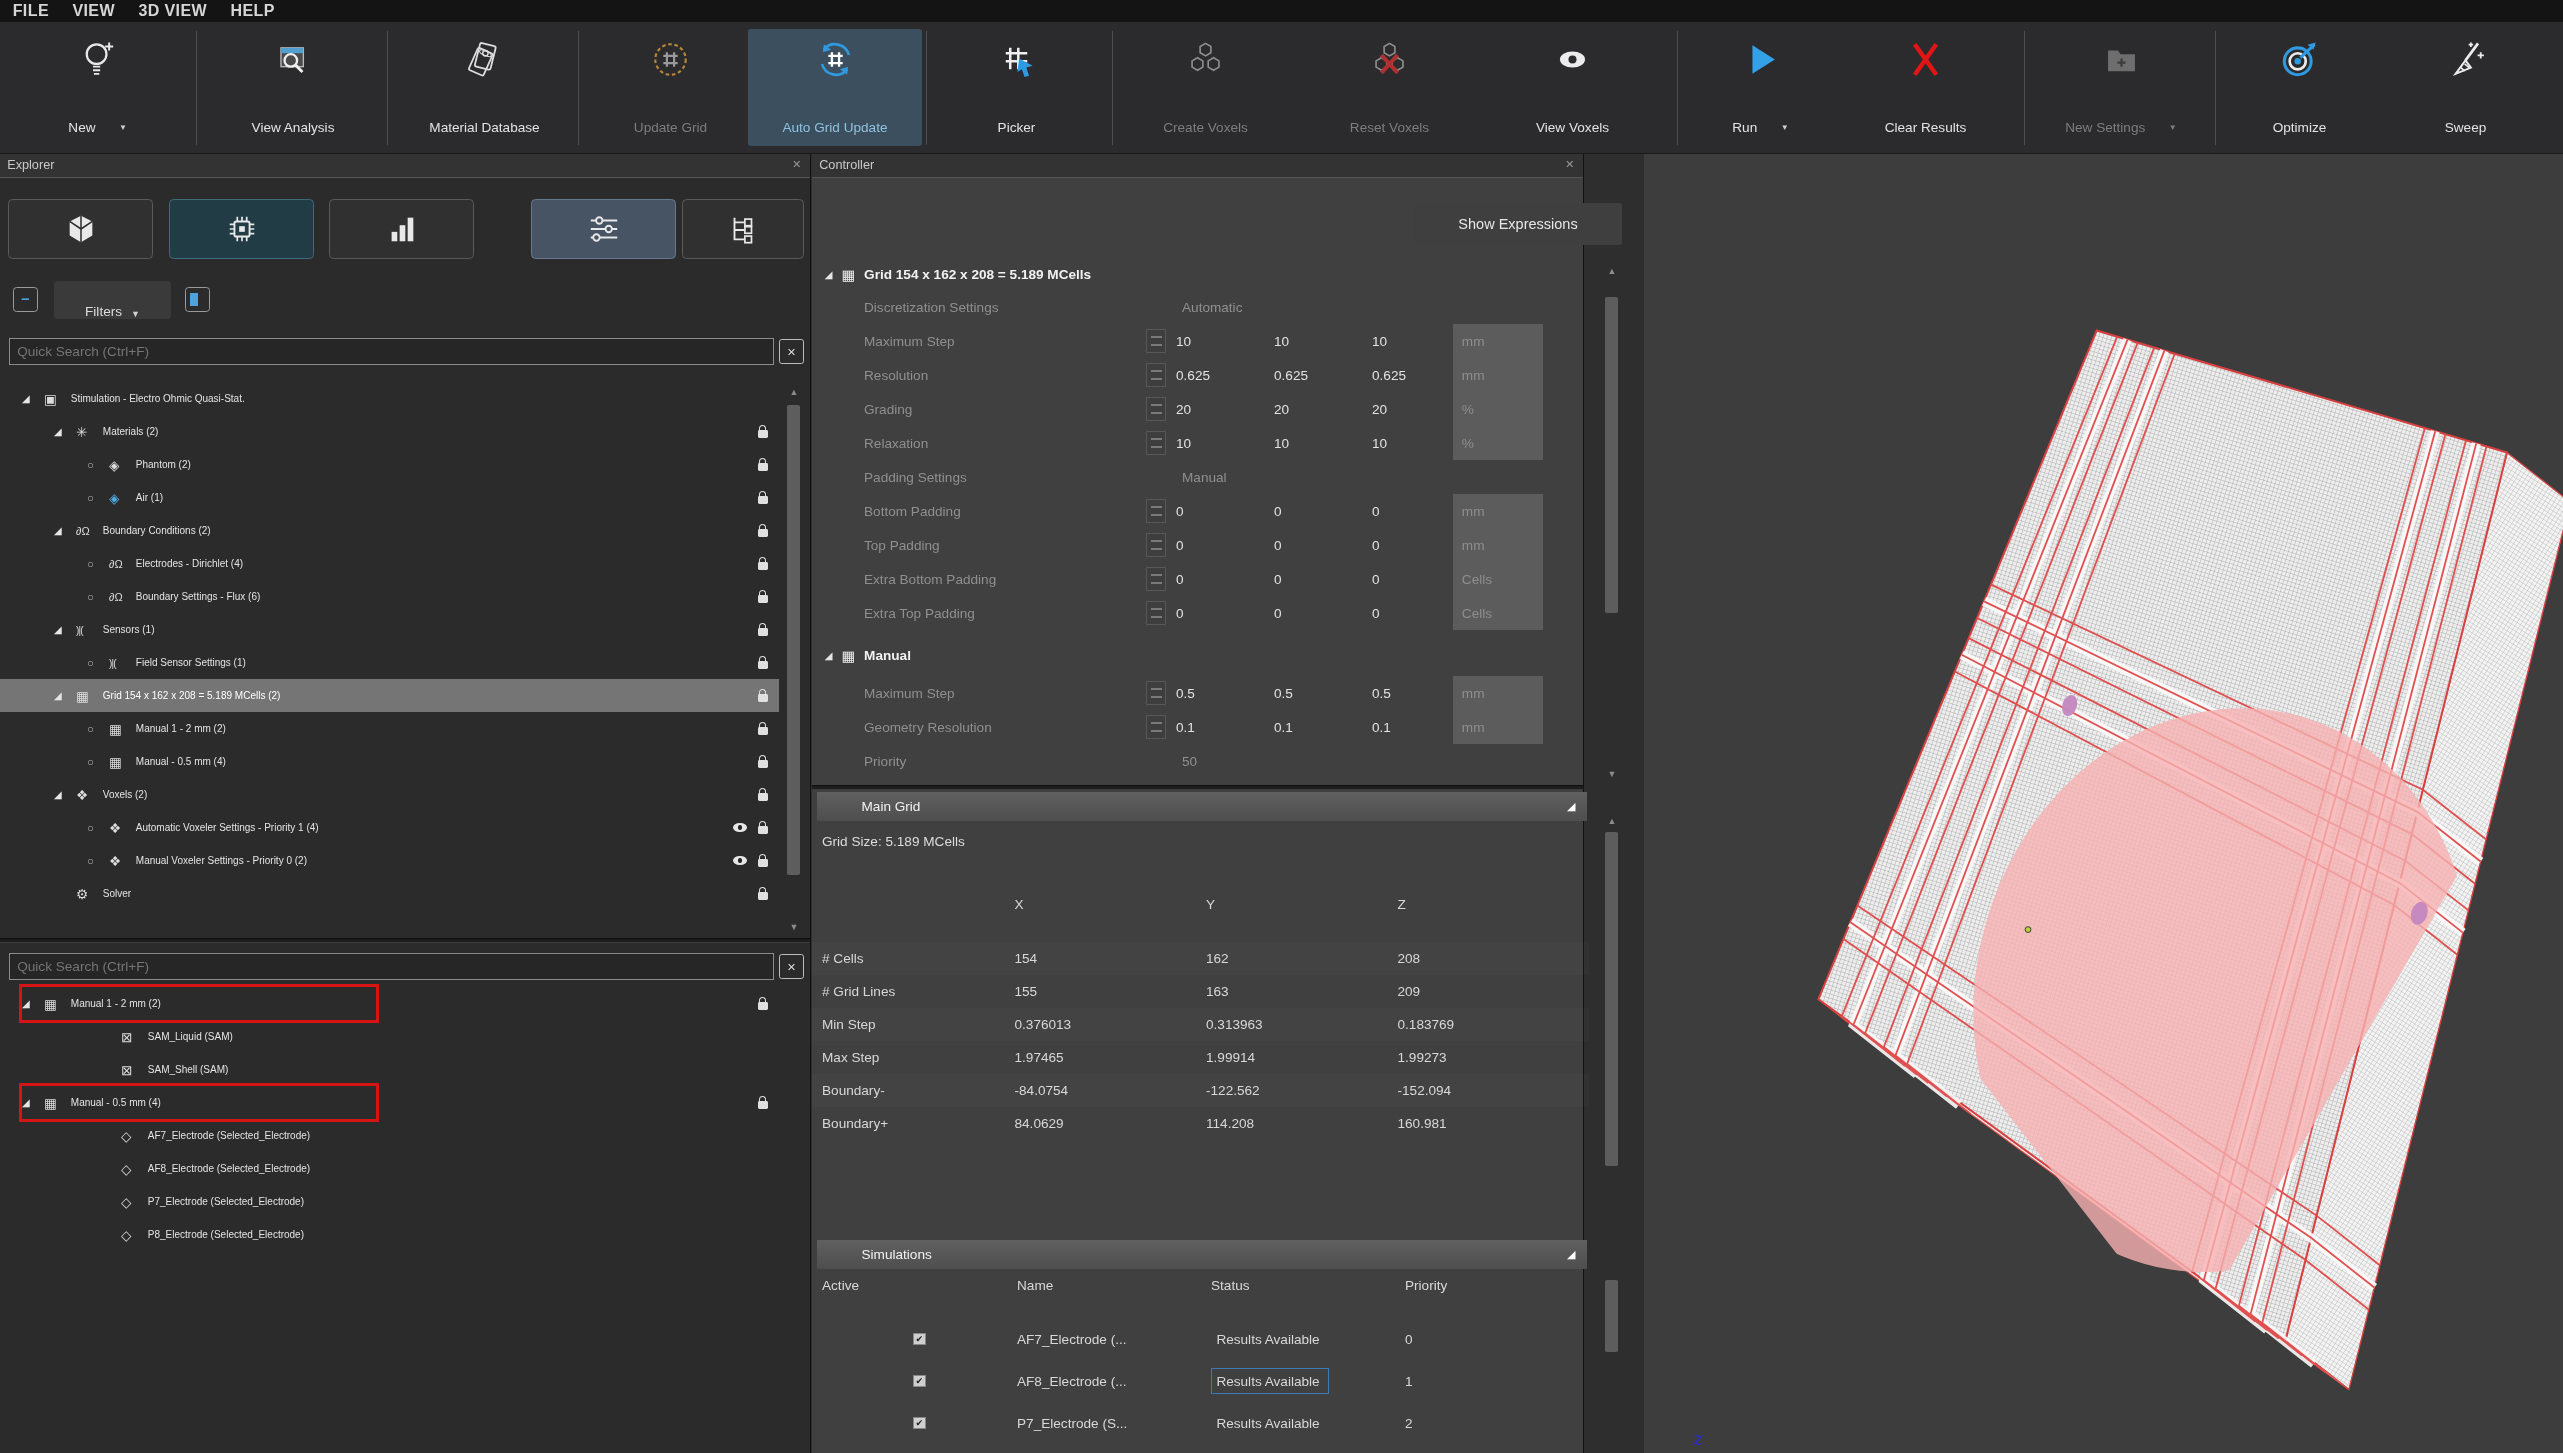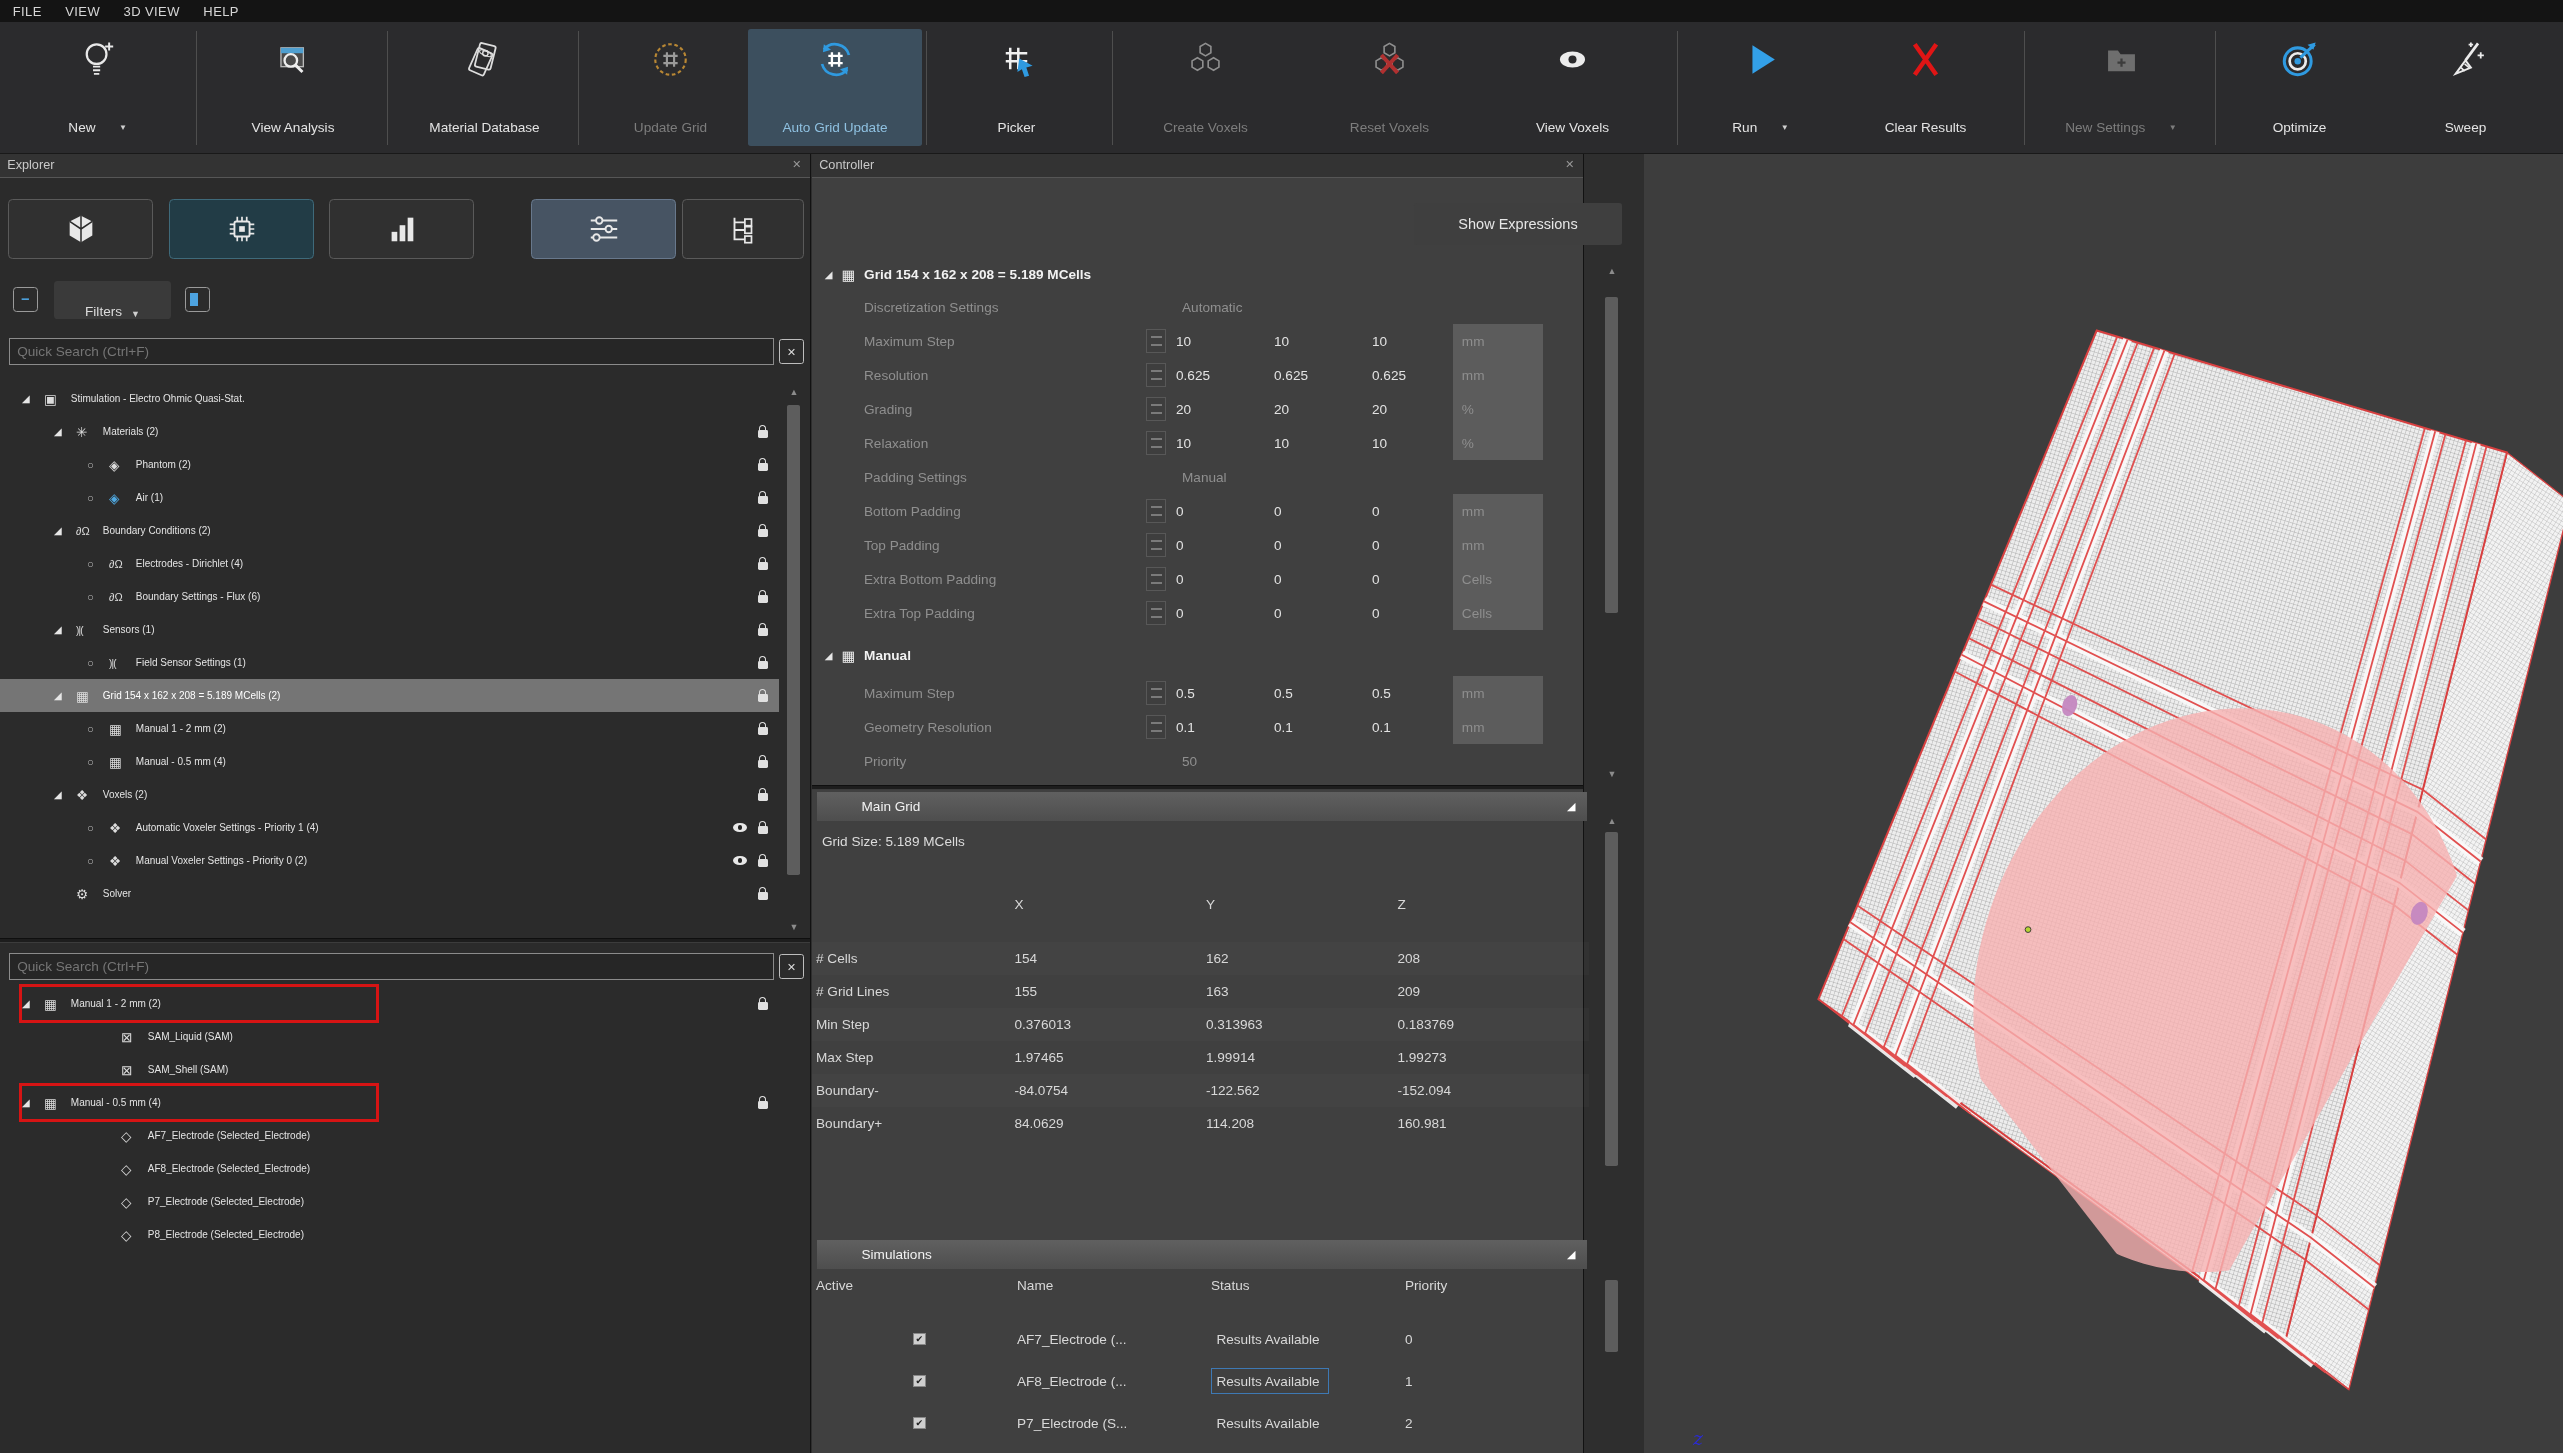--- a/index.html
+++ b/index.html
@@ -1,21 +1,21 @@
 <!DOCTYPE html>
 <html style="font-size:14.5px"><head>
 <meta charset="utf-8">
 <style>
   html,body{margin:0;padding:0;background:#000;}
   .app{position:relative;width:2563px;height:1453px;background:#2e2e2e;overflow:hidden;
        font-family:"Liberation Sans",sans-serif;color:#e4e4e4;-webkit-font-smoothing:antialiased;}
   
   .menubar{position:absolute;left:0;top:0;width:2563px;height:22px;background:#141414;
            display:flex;align-items:center;padding-left:12.7px;gap:23.5px;box-sizing:border-box;}
-  .menu-item{font-size:13px;color:#d6d6d6;letter-spacing:0.4px;cursor:default;}
+  .menu-item{font-size:16px;color:#d6d6d6;letter-spacing:0.4px;cursor:default;font-weight:bold;}
   
   .toolbar{position:absolute;left:0;top:22px;width:2563px;height:132px;background:#2b2b2d;border-bottom:0.9px solid #191919;box-sizing:border-box;}
   .tb-btn{position:absolute;top:7.2px;height:117px;display:flex;flex-direction:column;align-items:center;justify-content:space-between;
           padding:9px 0 11px;box-sizing:border-box;border-radius:2.7px;}
   .tb-btn .tb-label{font-size:13.6px;color:#e3e3e3;white-space:nowrap;display:flex;align-items:center;}
   .tb-btn.disabled .tb-label{color:#7d7d7d;}
   .tb-btn.active{background:#3c4f5e;}
   .tb-btn.active .tb-label{color:#8fc1e1;}
   .tb-caret{font-size:8.1px;margin-left:23.5px;color:#cfcfcf;}
   .tb-btn.disabled .tb-caret{color:#7d7d7d;}
@@ -95,21 +95,21 @@
   .cval{width:98px;padding-left:10px;font-size:13.6px;color:#e2e2e2;box-sizing:border-box;}
   .csingle{padding-left:36px;font-size:13.6px;color:#8f8f8f;}
   .cunit{width:90px;margin-left:-7.2px;height:34px;background:#5c5c5c;color:#8e8e8e;font-size:13.6px;
          display:flex;align-items:center;padding-left:9px;box-sizing:border-box;}
   .secbar{position:absolute;left:4.5px;width:770px;height:29px;background:linear-gradient(#606060,#4e4e4e);
           display:flex;align-items:center;font-size:13.6px;color:#f2f2f2;padding-left:45px;box-sizing:border-box;}
   .secbar .coll{position:absolute;right:11px;font-size:11px;color:#fff;}
   .gsize{position:absolute;left:10px;font-size:13.6px;color:#dcdcdc;}
   .gtable-head,.grow,.srow{display:flex;align-items:center;font-size:13.6px;}
   .gtable-head{color:#d8d8d8;}
-  .gcell0{width:205px;padding-left:4px;box-sizing:border-box;white-space:nowrap;}
+  .gcell0{width:205px;padding-left:10px;box-sizing:border-box;white-space:nowrap;}
   .gcell{width:194px;box-sizing:border-box;}
   .gcellp{width:90px;box-sizing:border-box;}
   .grow{position:absolute;left:0;width:777px;height:33px;color:#d8d8d8;}
   .grow:nth-child(odd){background:rgba(255,255,255,0.02);}
   .srow{position:absolute;left:0;width:777px;height:42px;color:#d8d8d8;}
   .cbwrap{width:205px;box-sizing:border-box;padding-left:101px;}
   .cb{width:12.7px;height:12.7px;background:#cfcfcf;border:0.9px solid #888;display:flex;align-items:center;justify-content:center;
       font-size:9px;color:#222;box-sizing:border-box;}
   .sname{width:194px;box-sizing:border-box;white-space:nowrap;overflow:hidden;}
   .sstatus{width:194px;box-sizing:border-box;}

